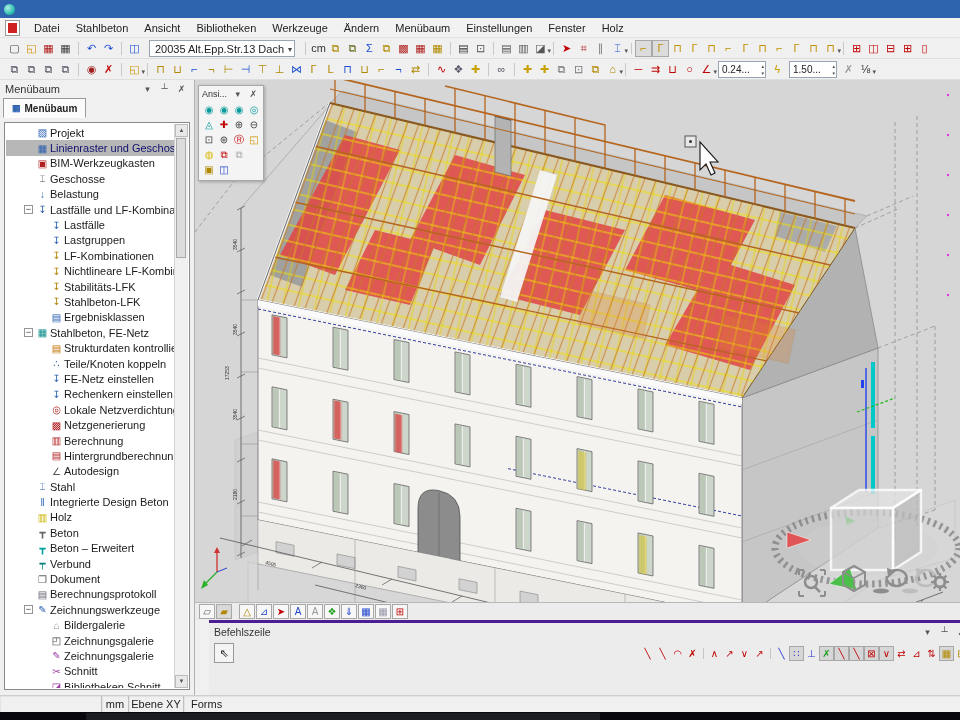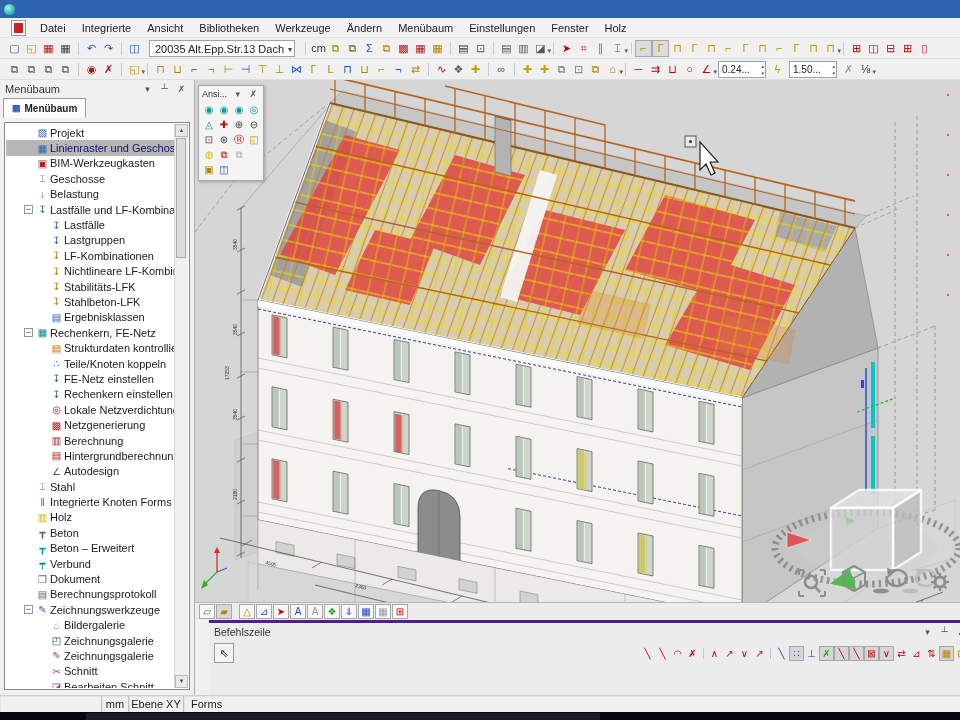--- a/index.html
+++ b/index.html
@@ -4,21 +4,21 @@
 <style>
   html,body{margin:0;padding:0}
   body{width:960px;height:720px;position:relative;overflow:hidden;background:#f0f0f0;
        font-family:"Liberation Sans",sans-serif;-webkit-user-select:none;user-select:none;color:#222}
   .abs{position:absolute}
   
   #titlebar{top:0;left:0;width:960px;height:18px;background:#2e64ae;display:flex;align-items:center;gap:5px;padding-left:4px;box-sizing:border-box}
   #titlebar .app-icon{width:11px;height:11px;border-radius:50%;background:radial-gradient(circle at 35% 35%,#aef0e8,#2fbfae 60%,#0e8f85);flex:0 0 11px}
   #titlebar .t{color:#fff;font-size:10.5px;white-space:nowrap;overflow:hidden}
   
-  #menubar{top:18px;left:0;width:960px;height:20px;background:#f2f2f2;border-bottom:1px solid #e3e3e3;display:flex;align-items:center;font-size:11px;box-sizing:border-box;padding-left:9px}
+  #menubar{top:18px;left:0;width:960px;height:20px;background:#f2f2f2;border-bottom:1px solid #e3e3e3;display:flex;align-items:center;font-size:11px;box-sizing:border-box;padding-left:3px}
   .doc-icon{width:13px;height:14px;background:#fff;border:1px solid #999;position:relative;margin:0 6px 0 2px}
   .doc-icon::after{content:"";position:absolute;left:2px;top:2px;right:2px;bottom:2px;background:#c22}
   .mi{padding:2px 8px;white-space:nowrap}
   
   .tb{left:0;width:960px;height:21px;background:#f0f0f0;display:flex;align-items:center;box-sizing:border-box;padding-left:6px;border-bottom:1px solid #dedede}
   #tb1{top:38px}#tb2{top:59px}
   .ti{position:relative;width:17px;height:17px;line-height:17px;text-align:center;font-size:11px;flex:0 0 17px}
   .ti.pressed{background:#dcdcdc;border:1px solid #a8a8a8;box-sizing:border-box;line-height:15px}
   .ti.sep{margin-left:9px}
   .ti.sep::before{content:"";position:absolute;left:-5px;top:2px;bottom:2px;border-left:1px solid #c9c9c9}
@@ -85,21 +85,21 @@
 <body>
 
 <div id="titlebar" class="abs">
   <span class="app-icon"></span>
 </div>
 
 <div id="menubar" class="abs">
   <span class="doc-icon"></span>
   <span style="display:flex">
       <span class="mi">Datei</span>
-      <span class="mi">Integrierte</span>
+      <span class="mi">Stahlbeton</span>
       <span class="mi">Ansicht</span>
       <span class="mi">Bibliotheken</span>
       <span class="mi">Werkzeuge</span>
       <span class="mi">Ändern</span>
       <span class="mi">Menübaum</span>
       <span class="mi">Einstellungen</span>
       <span class="mi">Fenster</span>
       <span class="mi">Holz</span>
     </span>
 </div>
@@ -306,21 +306,21 @@
             <span></span>
           </span>
     <span class="tico" style="color: rgb(42, 95, 176);">▤</span>
     <span class="tlabel">Ergebnisklassen</span>
   </div>
         <div class="trow">
     <span class="exp">
             <span class="exp-box">−</span>
           </span>
     <span class="tico" style="color: rgb(10, 138, 138);">▦</span>
-    <span class="tlabel">Rechenkern, FE-Netz</span>
+    <span class="tlabel">Stahlbeton, FE-Netz</span>
   </div>
         <div class="trow child">
     <span class="exp">
             <span></span>
           </span>
     <span class="tico" style="color: rgb(192, 112, 0);">▤</span>
     <span class="tlabel">Strukturdaten kontrollieren</span>
   </div>
         <div class="trow child">
     <span class="exp">
@@ -383,21 +383,21 @@
             <span></span>
           </span>
     <span class="tico" style="color: rgb(42, 95, 176);">⌶</span>
     <span class="tlabel">Stahl</span>
   </div>
         <div class="trow">
     <span class="exp">
             <span></span>
           </span>
     <span class="tico" style="color: rgb(42, 95, 176);">‖</span>
-    <span class="tlabel">Integrierte Knoten Forms</span>
+    <span class="tlabel">Integrierte Design Beton</span>
   </div>
         <div class="trow">
     <span class="exp">
             <span></span>
           </span>
     <span class="tico" style="color: rgb(200, 180, 0);">▥</span>
     <span class="tlabel">Holz</span>
   </div>
         <div class="trow">
     <span class="exp">
@@ -467,21 +467,21 @@
             <span></span>
           </span>
     <span class="tico" style="color: rgb(160, 64, 160);">✂</span>
     <span class="tlabel">Schnitt</span>
   </div>
         <div class="trow child">
     <span class="exp">
             <span></span>
           </span>
     <span class="tico" style="color: rgb(160, 64, 160);">◪</span>
-    <span class="tlabel">Bearbeiten Schnitt</span>
+    <span class="tlabel">Bibliotheken Schnitt</span>
   </div>
       </div>
     <div class="vsb">
       <div class="arr up">▲</div>
       <div class="thumb"></div>
       <div class="arr dn">▼</div>
     </div>
   </div>
 </div>
 

